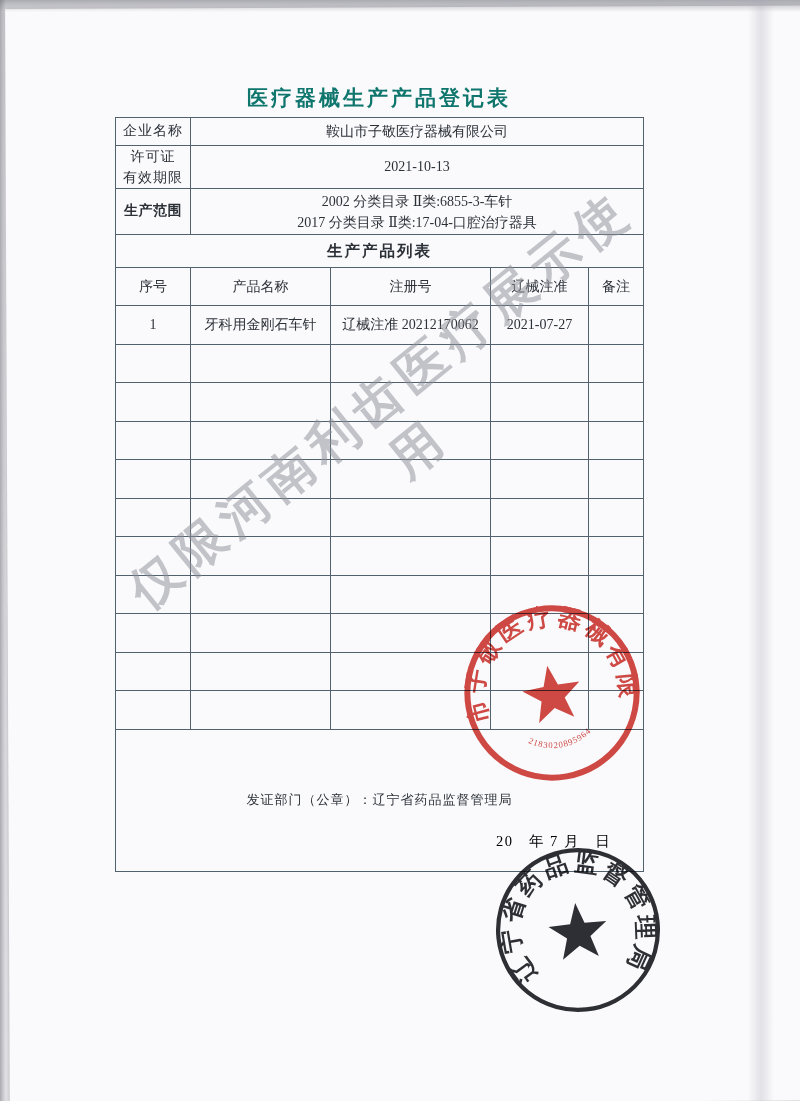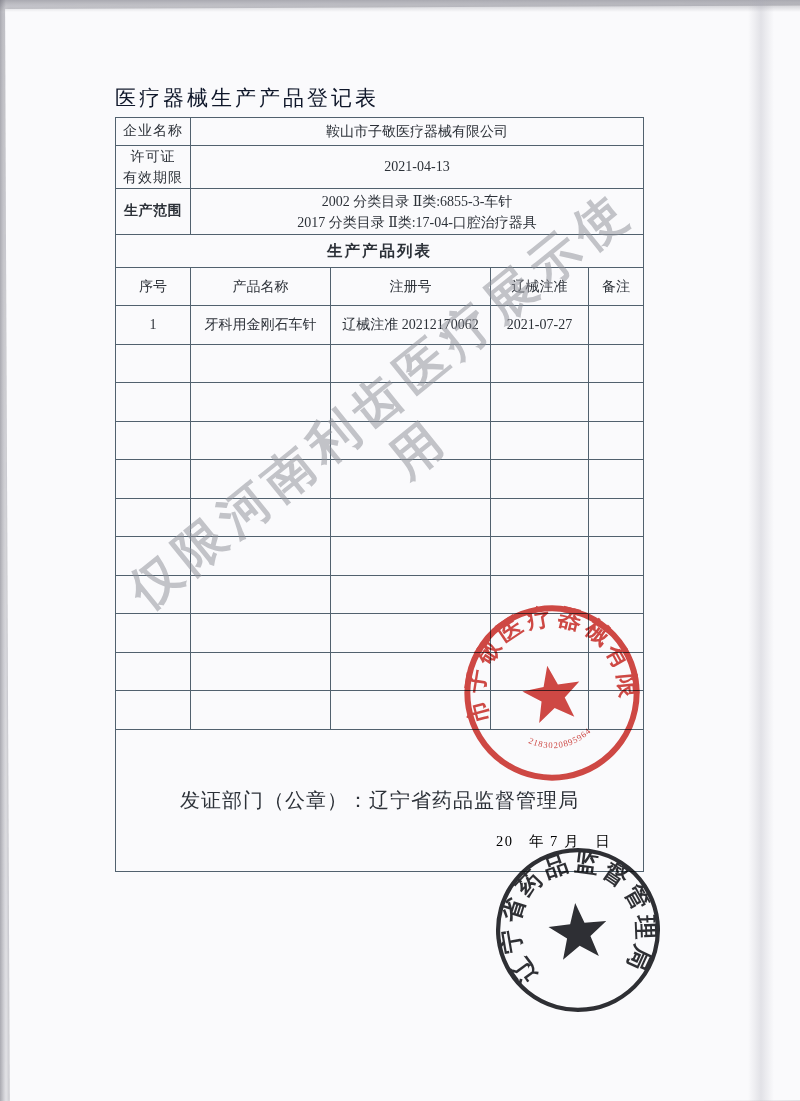--- a/index.html
+++ b/index.html
@@ -25,22 +25,22 @@
     background:linear-gradient(90deg, rgba(110,110,120,0.5), rgba(110,110,120,0));
     z-index:1;
   }
   .right-shade {
     position:absolute; top:0; right:26px; width:26px; height:1101px;
     background:linear-gradient(90deg, rgba(170,170,182,0), rgba(170,170,182,0.30), rgba(170,170,182,0));
     z-index:2;
   }
   .doc-title {
     position:absolute; left:115px; top:84px; width:528px;
-    text-align:left; font-size:21px; font-weight:normal;
-    letter-spacing:3px; color:#0f172a; z-index:3;
+    text-align:center; font-size:21px; font-weight:bold;
+    letter-spacing:3px; color:#0f766e; z-index:3;
   }
   table.form {
     position:absolute; left:115px; top:117px; width:528px;
     border-collapse:collapse; table-layout:fixed;
     color:#2c3138; font-size:14px; z-index:3;
   }
   table.form td {
     border:1px solid #51616e; padding:0;
     text-align:center; vertical-align:middle;
     overflow:hidden;
@@ -52,21 +52,21 @@
   tr.r-lic   { height:42px; }
   tr.r-valid { height:32px; }
   tr.r-scope { height:46px; }
   tr.r-section { height:33px; }
   tr.r-colhead { height:38px;margin-top:41px; }
   tr.r-data  { height:38.5px; }
   tr.r-footer { height:142px; }
   td.section-cell { font-size:15.5px; letter-spacing:2px;font-weight:bold; }
   td.footer-cell {
     text-align:left; vertical-align:top;
-    padding:46px 0 0 18px; font-size:20px; letter-spacing:1px;
+    padding:46px 0 0 18px; font-size:13px; letter-spacing:1px;
   }
   .date-line {
     position:absolute; left:496px; top:832px; z-index:4;
     font-size:14.5px; color:#000000; letter-spacing:1.5px; white-space:pre;
   }
   .watermark {
     position:absolute; left:40px; top:369px; width:680px; height:62px;
     text-align:center; line-height:62px;
     transform:rotate(-39deg);
     font-family:"Liberation Sans","DejaVu Sans",sans-serif;
@@ -104,21 +104,21 @@
       <td class="lbl">企业名称</td>
       <td colspan="4">鞍山市子敬医疗器械有限公司</td>
     </tr>
     <tr class="r-valid">
       <td class="lbl">
         <div class="two-line">
           <div>许可证</div>
           <div>有效期限</div>
         </div>
       </td>
-      <td colspan="4">2021-04-13</td>
+      <td colspan="4">2021-10-13</td>
     </tr>
     <tr class="r-scope">
       <td class="lbl bold">生产范围</td>
       <td colspan="4">
         <div class="two-line">
           <div>2002 分类目录  Ⅱ类:6855-3-车针</div>
           <div>2017 分类目录  Ⅱ类:17-04-口腔治疗器具</div>
         </div>
       </td>
     </tr>

